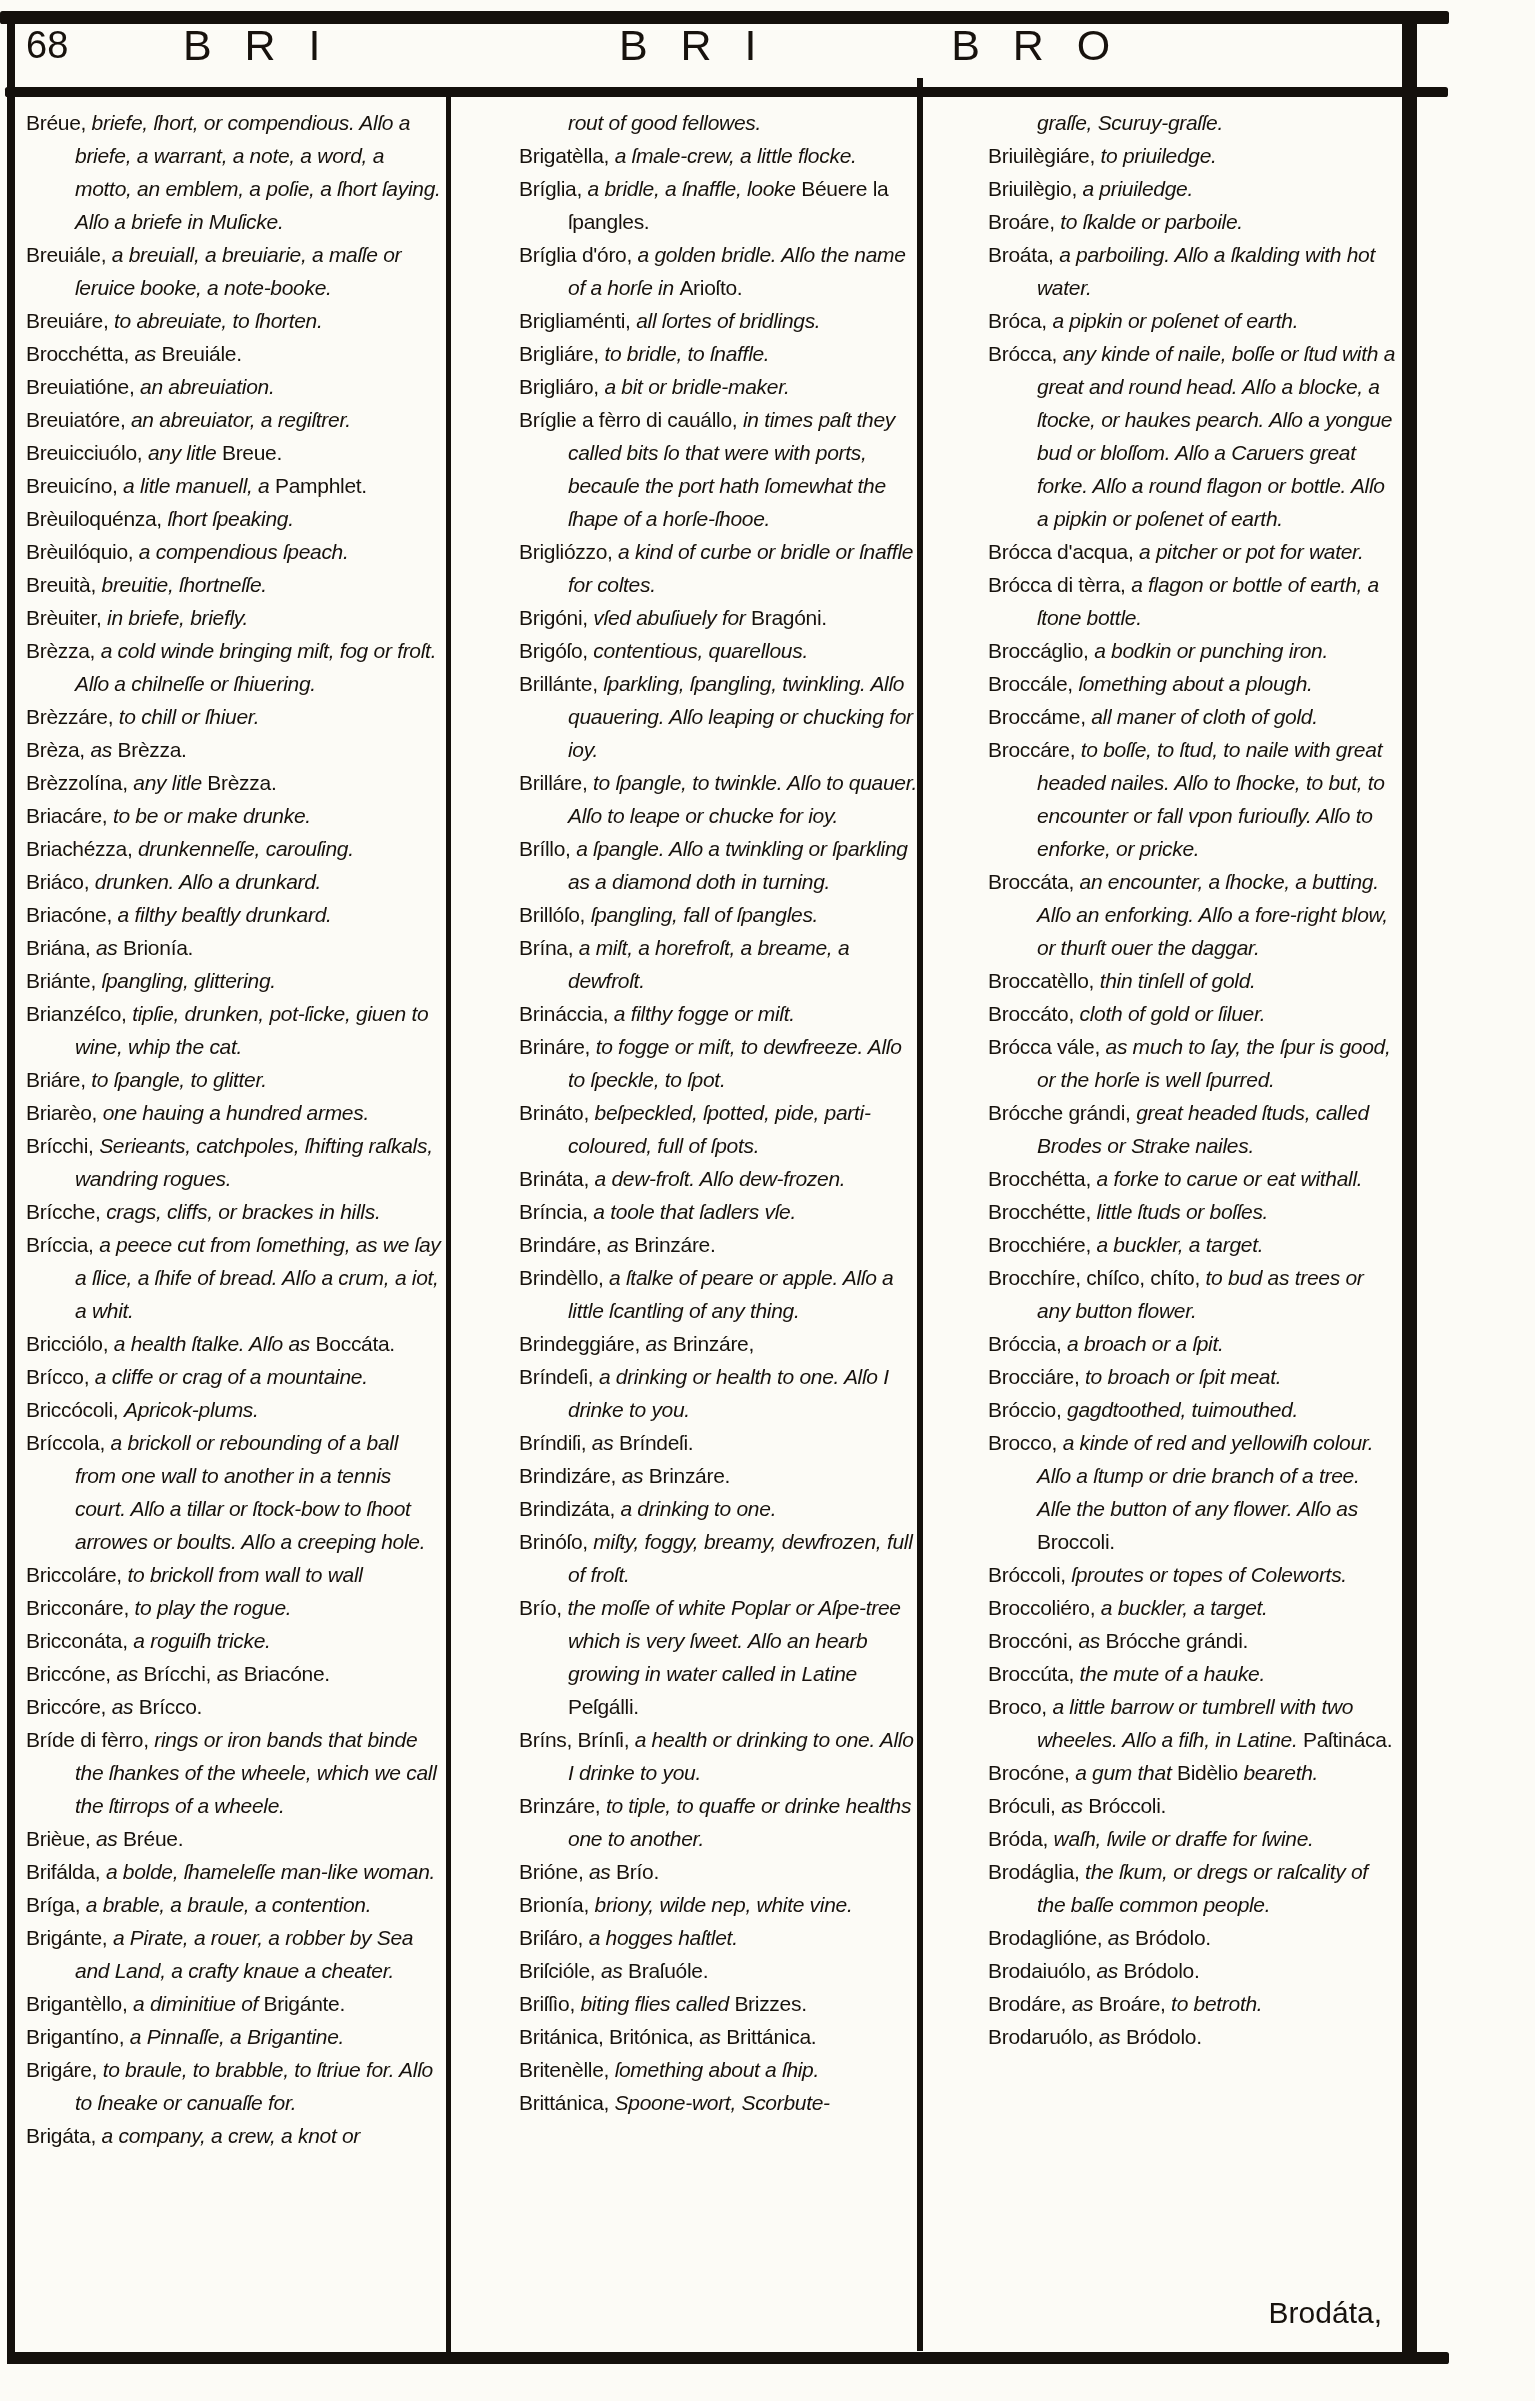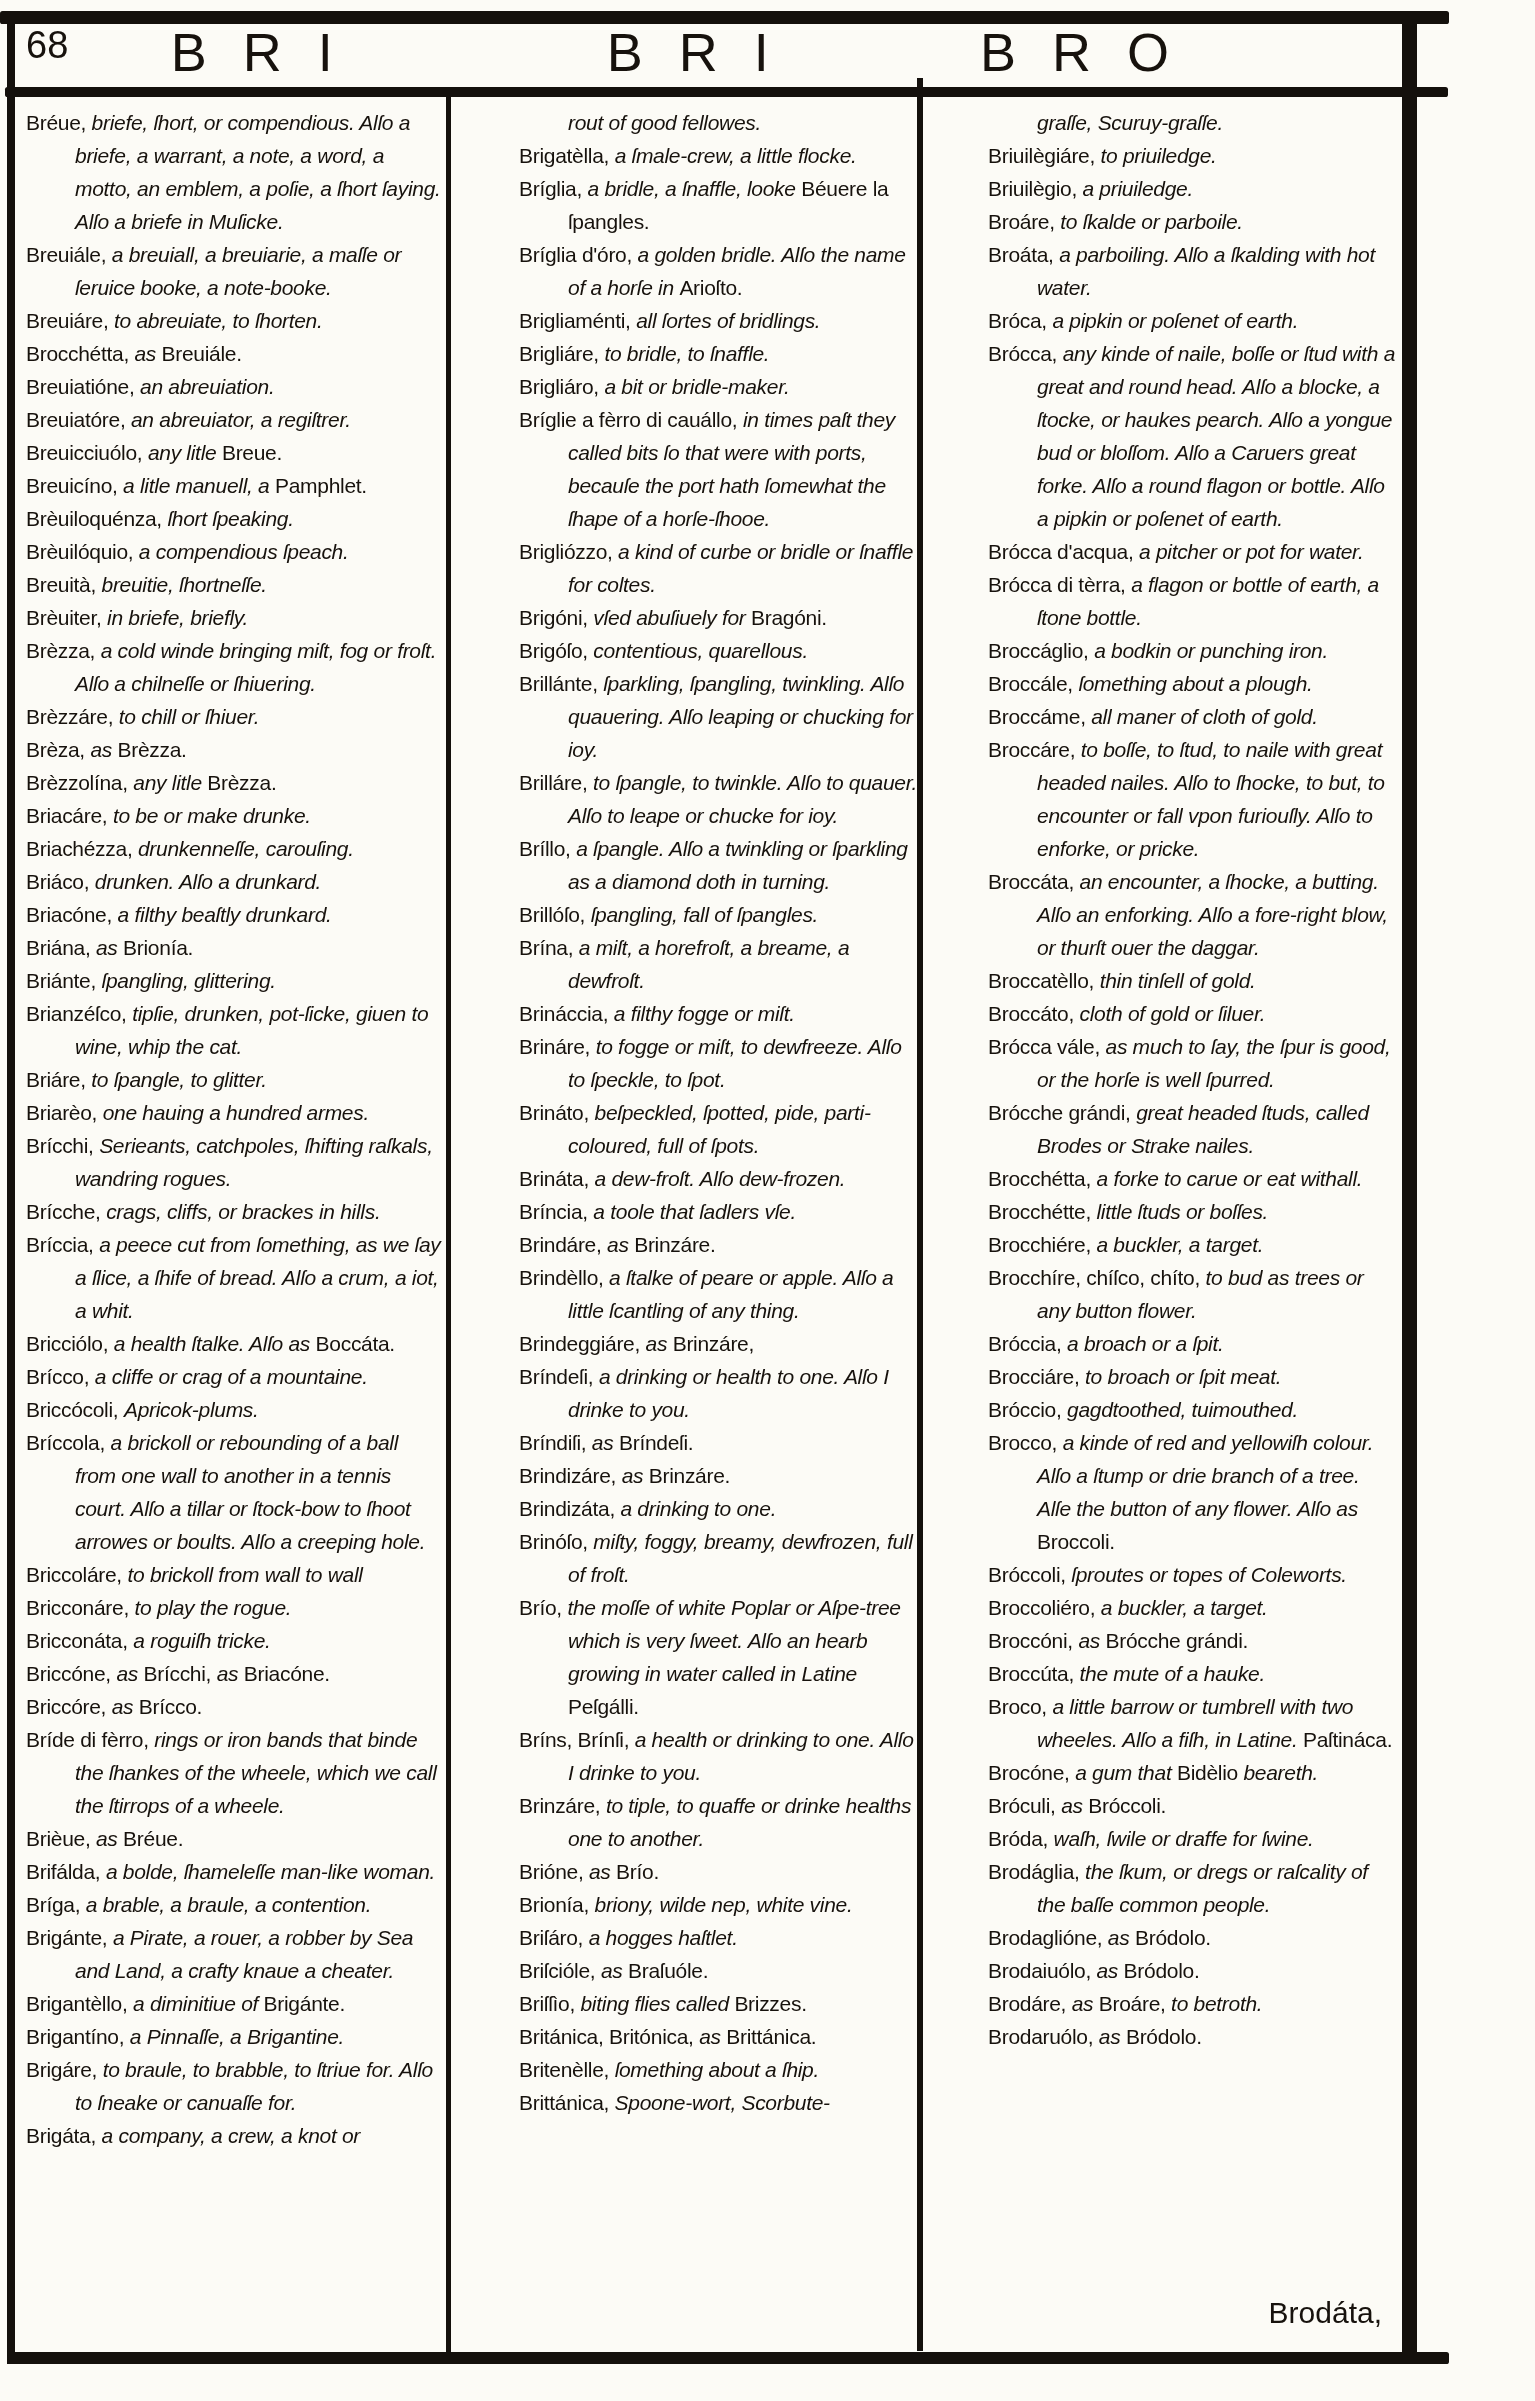--- a/index.html
+++ b/index.html
@@ -8,24 +8,24 @@
         font-family:Liberation Sans, sans-serif;overflow:hidden;}
   .rule{position:absolute;background:#14100c;}
   #top-rule{left:0;top:10.5px;width:1449px;height:13px;border-radius:2.6px;}
   #header-rule{left:5.2px;top:87px;width:1443px;height:9.6px;border-radius:2.6px;}
   #bottom-rule{left:10.5px;top:2352px;width:1438px;height:12.2px;border-radius:2.6px;}
   #left-border{left:7px;top:10.5px;width:7.8px;height:2353px;}
   #right-border{left:1402px;top:10.5px;width:15px;height:2353px;}
   #divider-1{left:446px;top:91px;width:5.2px;height:2261px;}
   #divider-2{left:917px;top:78px;width:6.1px;height:2273px;}
   .pageno{position:absolute;left:26px;top:24.4px;font-size:38px;}
-  .running-head{position:absolute;top:21px;font-size:54px;letter-spacing:10.5px;white-space:nowrap;}
+  .running-head{position:absolute;top:21px;font-size:43px;letter-spacing:10.5px;white-space:nowrap;}
   #head-1{left:157px;width:200px;text-align:center;}
   #head-2{left:593px;width:200px;text-align:center;}
-  #head-3{left:980px;width:200px;text-align:left;}
+  #head-3{left:936px;width:200px;text-align:center;}
   .col{position:absolute;top:106px;}
   #col1{left:26px;width:417px;}
   #col2{left:519px;width:403px;}
   #col3{left:988px;width:408px;}
   .entry{margin:0;font-size:21px;line-height:33px;letter-spacing:-0.3px;
          padding-left:49px;text-indent:-49px;}
   .entry.cont{text-indent:0;}
   .head{font-style:normal;}
   .it{font-style:italic;}
   .ro{font-style:normal;}

